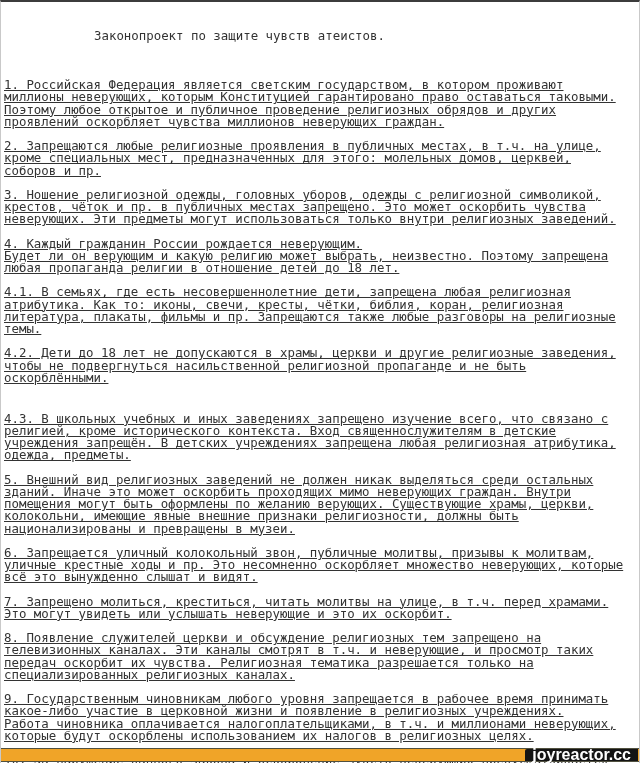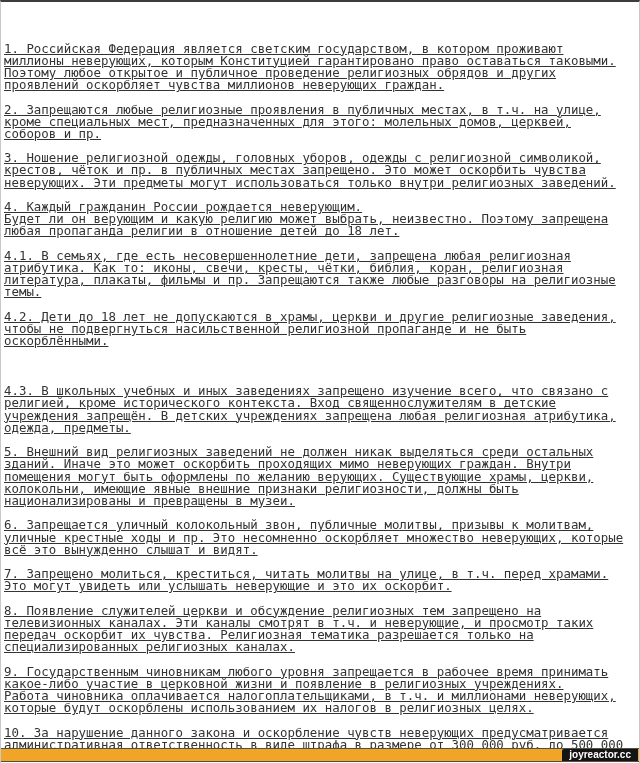--- a/index.html
+++ b/index.html
@@ -31,46 +31,47 @@
     top:4px;left:3px;right:0;
     font-size:12.4px;
     line-height:12.2px;
     color:var(--text-color);
     white-space:pre;
   }
   .title{
     padding-left:90px;
   }
   .para{margin-top:12.2px;text-decoration:underline;}
-  .para.extra-gap{margin-top:38px;}
+  .para.extra-gap{margin-top:29px;}
   .line{height:12.2px;}
   .footer{
     position:absolute;
     left:0;right:0;bottom:1px;
     height:12px;
     background:var(--bar-color);
     border-top:1px solid var(--bar-border);
     border-bottom:1px solid var(--bar-border);
   }
   .badge{
     position:absolute;
     right:1px;top:0;bottom:0;
     background:var(--badge-bg);
     color:var(--badge-fg);
     font-family:"Liberation Sans","DejaVu Sans",sans-serif;
-    font-size:10px;
+    font-size:16px;
     font-weight:bold;
     line-height:12px;
     padding:0 7px;
     border-radius:2px 0 0 0;
   }
 </style>
 </head>
 <body>
 
 <div class="frame">
   <div class="doc">
+    <div class="title">Законопроект по защите чувств атеистов.</div>
     <div id="paragraphs"><div class="para"><div class="line">1. Российская Федерация является светским государством, в котором проживают</div><div class="line">миллионы неверующих, которым Конституцией гарантировано право оставаться таковыми.</div><div class="line">Поэтому любое открытое и публичное проведение религиозных обрядов и других</div><div class="line">проявлений оскорбляет чувства миллионов неверующих граждан.</div></div><div class="para"><div class="line">2. Запрещаются любые религиозные проявления в публичных местах, в т.ч. на улице,</div><div class="line">кроме специальных мест, предназначенных для этого: молельных домов, церквей,</div><div class="line">соборов и пр.</div></div><div class="para"><div class="line">3. Ношение религиозной одежды, головных уборов, одежды с религиозной символикой,</div><div class="line">крестов, чёток и пр. в публичных местах запрещено. Это может оскорбить чувства</div><div class="line">неверующих. Эти предметы могут использоваться только внутри религиозных заведений.</div></div><div class="para"><div class="line">4. Каждый гражданин России рождается неверующим.</div><div class="line">Будет ли он верующим и какую религию может выбрать, неизвестно. Поэтому запрещена</div><div class="line">любая пропаганда религии в отношение детей до 18 лет.</div></div><div class="para"><div class="line">4.1. В семьях, где есть несовершеннолетние дети, запрещена любая религиозная</div><div class="line">атрибутика. Как то: иконы, свечи, кресты, чётки, библия, коран, религиозная</div><div class="line">литература, плакаты, фильмы и пр. Запрещаются также любые разговоры на религиозные</div><div class="line">темы.</div></div><div class="para"><div class="line">4.2. Дети до 18 лет не допускаются в храмы, церкви и другие религиозные заведения,</div><div class="line">чтобы не подвергнуться насильственной религиозной пропаганде и не быть</div><div class="line">оскорблёнными.</div></div><div class="para extra-gap"><div class="line">4.3. В школьных учебных и иных заведениях запрещено изучение всего, что связано с</div><div class="line">религией, кроме исторического контекста. Вход священнослужителям в детские</div><div class="line">учреждения запрещён. В детских учреждениях запрещена любая религиозная атрибутика,</div><div class="line">одежда, предметы.</div></div><div class="para"><div class="line">5. Внешний вид религиозных заведений не должен никак выделяться среди остальных</div><div class="line">зданий. Иначе это может оскорбить проходящих мимо неверующих граждан. Внутри</div><div class="line">помещения могут быть оформлены по желанию верующих. Существующие храмы, церкви,</div><div class="line">колокольни, имеющие явные внешние признаки религиозности, должны быть</div><div class="line">национализированы и превращены в музеи.</div></div><div class="para"><div class="line">6. Запрещается уличный колокольный звон, публичные молитвы, призывы к молитвам,</div><div class="line">уличные крестные ходы и пр. Это несомненно оскорбляет множество неверующих, которые</div><div class="line">всё это вынужденно слышат и видят.</div></div><div class="para"><div class="line">7. Запрещено молиться, креститься, читать молитвы на улице, в т.ч. перед храмами.</div><div class="line">Это могут увидеть или услышать неверующие и это их оскорбит.</div></div><div class="para"><div class="line">8. Появление служителей церкви и обсуждение религиозных тем запрещено на</div><div class="line">телевизионных каналах. Эти каналы смотрят в т.ч. и неверующие, и просмотр таких</div><div class="line">передач оскорбит их чувства. Религиозная тематика разрешается только на</div><div class="line">специализированных религиозных каналах.</div></div><div class="para"><div class="line">9. Государственным чиновникам любого уровня запрещается в рабочее время принимать</div><div class="line">какое-либо участие в церковной жизни и появление в религиозных учреждениях.</div><div class="line">Работа чиновника оплачивается налогоплательщиками, в т.ч. и миллионами неверующих,</div><div class="line">которые будут оскорблены использованием их налогов в религиозных целях.</div></div><div class="para"><div class="line">10. За нарушение данного закона и оскорбление чувств неверующих предусматривается</div><div class="line">административная ответственность в виде штрафа в размере от 300 000 руб. до 500 000</div></div></div>
   </div>
   <div class="footer">
     <span class="badge">joyreactor.cc</span>
   </div>
 </div>
 
 </body></html>

